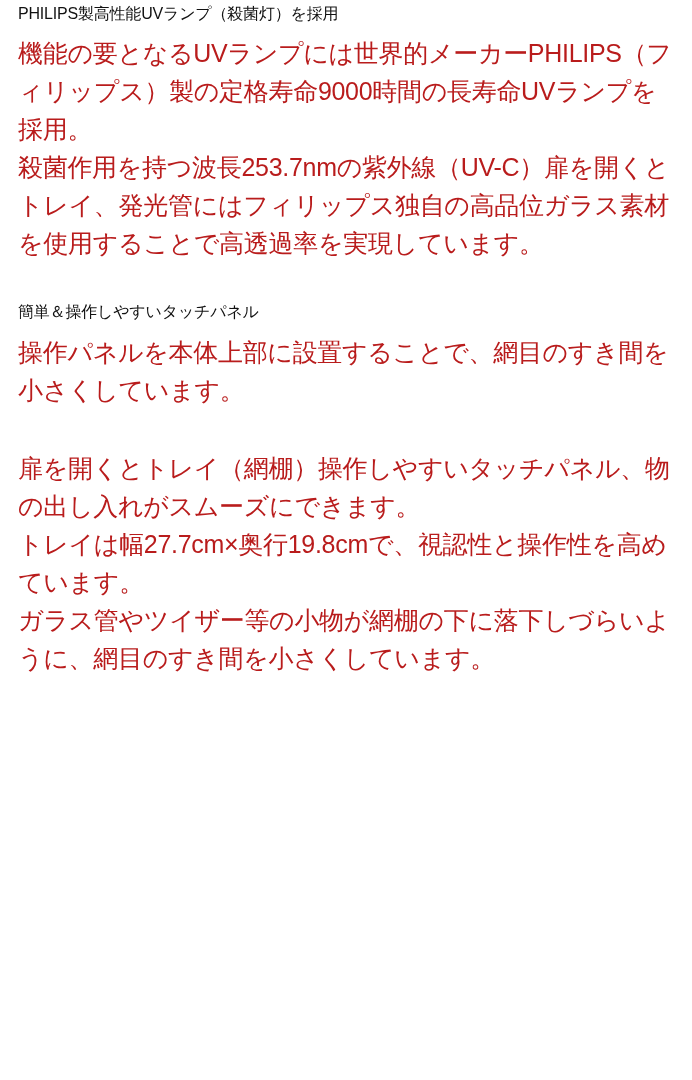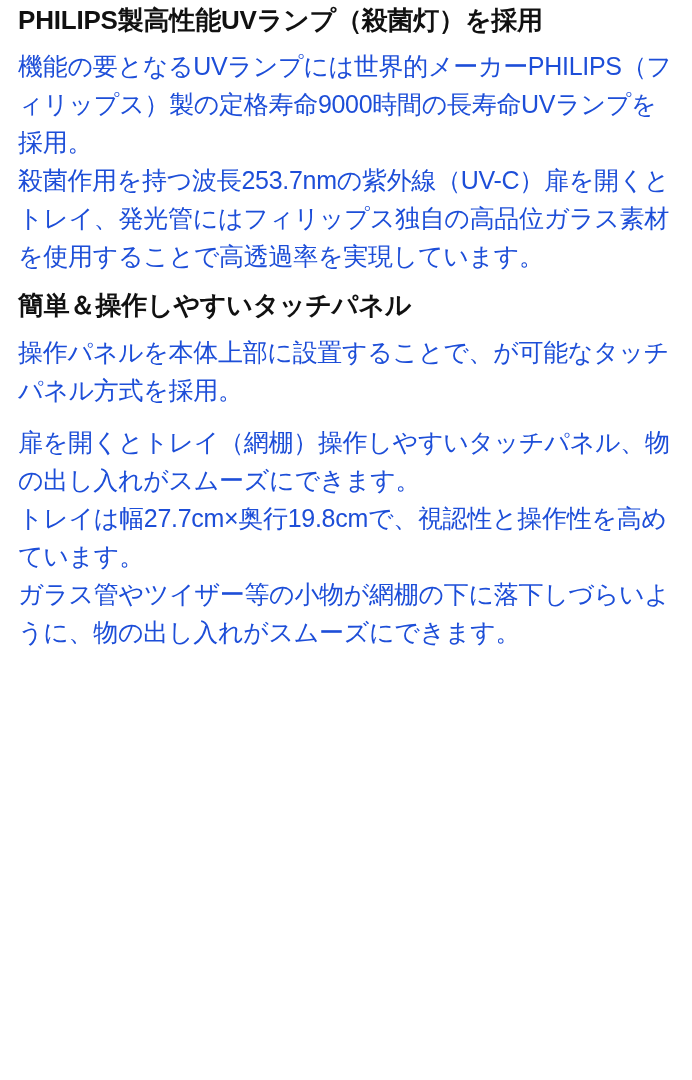--- a/index.html
+++ b/index.html
@@ -17,36 +17,36 @@
   }
   .page {
     padding: 0 18px;
     box-sizing: border-box;
     width: 692px;
   }
   .section {
     margin: 0;
   }
   .section + .section {
-    margin-top: 14px;
+    margin-top: 40px;
   }
   h2.heading {
-    font-size: 26px;
+    font-size: 16px;
     line-height: 1.28;
-    font-weight: bold;
+    font-weight: normal;
     margin: 0 0 10px 0;
     letter-spacing: -0.2px;
     color: #111111;
   }
   p.para {
     font-size: 25px;
     line-height: 1.52;
     margin: 0;
     letter-spacing: -0.3px;
-    color: #1d4ed8;
+    color: #b91c1c;
     text-indent: 0;
   }
   p.para + p.para {
     margin-top: 0px;
   }
   .first-section h2.heading {
     margin-top: 4px;
   }
 </style>
 </head>
@@ -55,22 +55,22 @@
 <div class="page">
 
   <section class="section first-section">
     <h2 class="heading">PHILIPS製高性能UVランプ（殺菌灯）を採用</h2>
     <p class="para">機能の要となるUVランプには世界的メーカーPHILIPS（フィリップス）製の定格寿命9000時間の長寿命UVランプを採用。</p>
     <p class="para">殺菌作用を持つ波長253.7nmの紫外線（UV-C）扉を開くとトレイ、発光管にはフィリップス独自の高品位ガラス素材を使用することで高透過率を実現しています。</p>
   </section>
 
   <section class="section">
     <h2 class="heading">簡単＆操作しやすいタッチパネル</h2>
-    <p class="para">操作パネルを本体上部に設置することで、が可能なタッチパネル方式を採用。</p>
+    <p class="para">操作パネルを本体上部に設置することで、網目のすき間を小さくしています。</p>
   </section>
 
   <section class="section">
     <p class="para">扉を開くとトレイ（網棚）操作しやすいタッチパネル、物の出し入れがスムーズにできます。</p>
     <p class="para">トレイは幅27.7cm×奥行19.8cmで、視認性と操作性を高めています。</p>
-    <p class="para">ガラス管やツイザー等の小物が網棚の下に落下しづらいように、物の出し入れがスムーズにできます。</p>
+    <p class="para">ガラス管やツイザー等の小物が網棚の下に落下しづらいように、網目のすき間を小さくしています。</p>
   </section>
 
 </div>
 
 </body></html>

